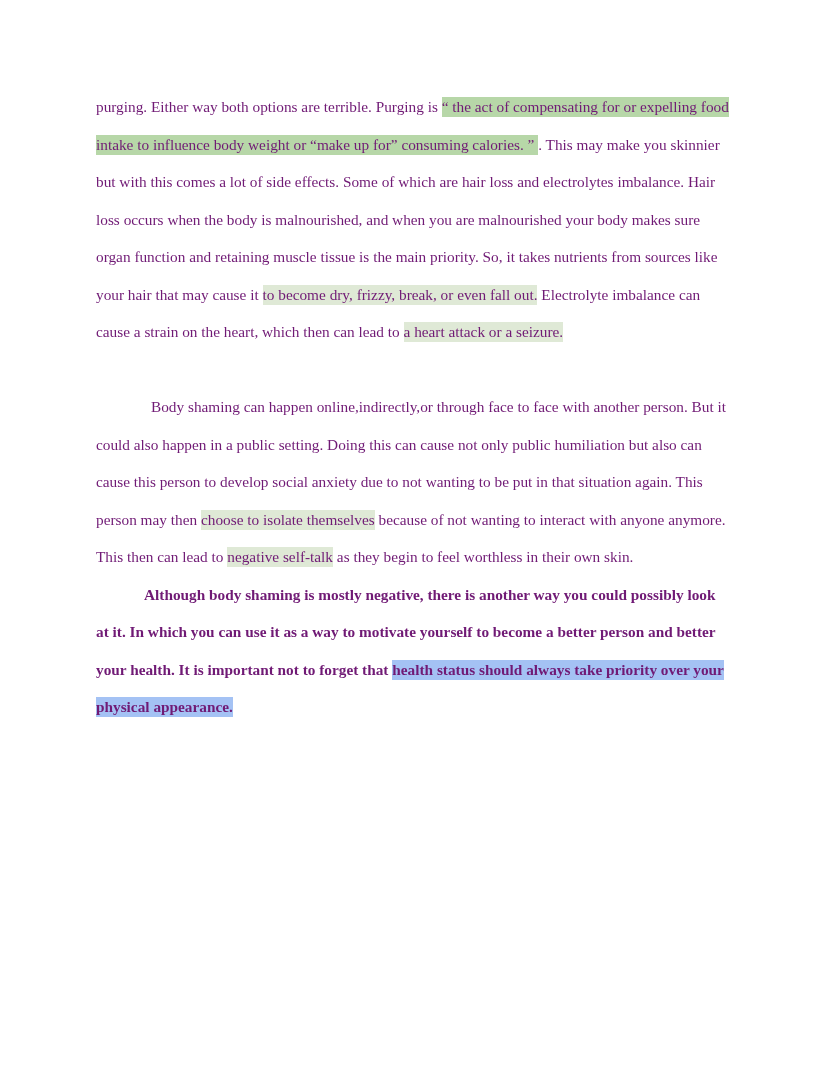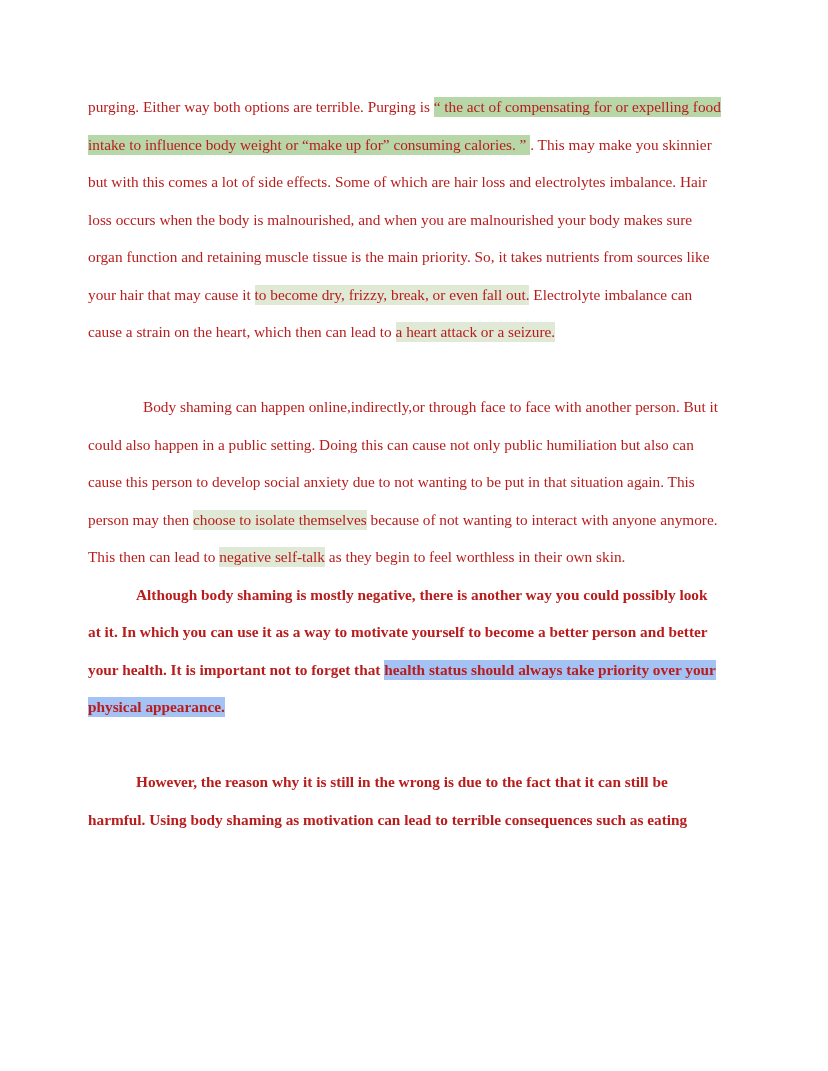--- a/index.html
+++ b/index.html
@@ -13,27 +13,27 @@
     position: relative;
     width: 828px;
     height: 1071px;
     background: #ffffff;
     overflow: hidden;
     box-sizing: border-box;
   }
 
   .doc-body {
     position: absolute;
-    left: 88px;
+    left: 96px;
     top: 88px;
     width: 636px;
     font-family: "Liberation Serif", "DejaVu Serif", serif;
     font-size: 15.3px;
     line-height: 37.5px;
-    color: #b91c1c;
+    color: #701a75;
     text-align: left;
     -webkit-font-smoothing: antialiased;
   }
 
   .para {
     margin: 0;
     padding: 0;
     text-indent: 0;
   }
 
@@ -58,16 +58,15 @@
 <body>
 
 <div class="page">
   <div class="doc-body">
 
     <p class="para"><span class="run">purging. Either way both options are terrible. Purging is </span><span class="hl hl-green-strong">“ the act of compensating for or expelling food intake to influence body weight or “make up for” consuming calories. ” </span><span class="run">. This may make you skinnier but with this comes a lot of side effects. Some of which are hair loss and electrolytes imbalance. Hair loss occurs when the body is malnourished, and when you are malnourished your body makes sure organ function and retaining muscle tissue is the main priority. So, it takes nutrients from sources like your hair that may cause it </span><span class="hl hl-green-pale">to become dry, frizzy, break, or even fall out.</span><span class="run"> Electrolyte imbalance can cause a strain on the heart, which then can lead to </span><span class="hl hl-green-pale">a heart attack or a seizure.</span></p>
     <div class="spacer-line"></div>
     <p class="para indent-lg"><span class="run">Body shaming can happen online,indirectly,or through face to face with another person. But it could also happen in a public setting. Doing this can cause not only public humiliation but also can cause this person to develop social anxiety due to not wanting to be put in that situation again. This person may then </span><span class="hl hl-green-pale">choose to isolate themselves</span><span class="run"> because of not wanting to interact with anyone anymore. This then can lead to </span><span class="hl hl-green-pale">negative self-talk</span><span class="run"> as they begin to feel worthless in their own skin.</span></p>
     <p class="para indent-md"><span class="run">Although body shaming is mostly negative, there is another way you could possibly look at it. In which you can use it as a way to motivate yourself to become a better person and better your health. It is important not to forget that </span><span class="hl hl-blue">health status should always take priority over your physical appearance.</span></p>
     <div class="spacer-line"></div>
-    <p class="para indent-md"><span class="run">However, the reason why it is still in the wrong is due to the fact that it can still be harmful. Using body shaming as motivation can lead to terrible consequences such as eating</span></p>
 
   </div>
 </div>
 
 </body></html>

